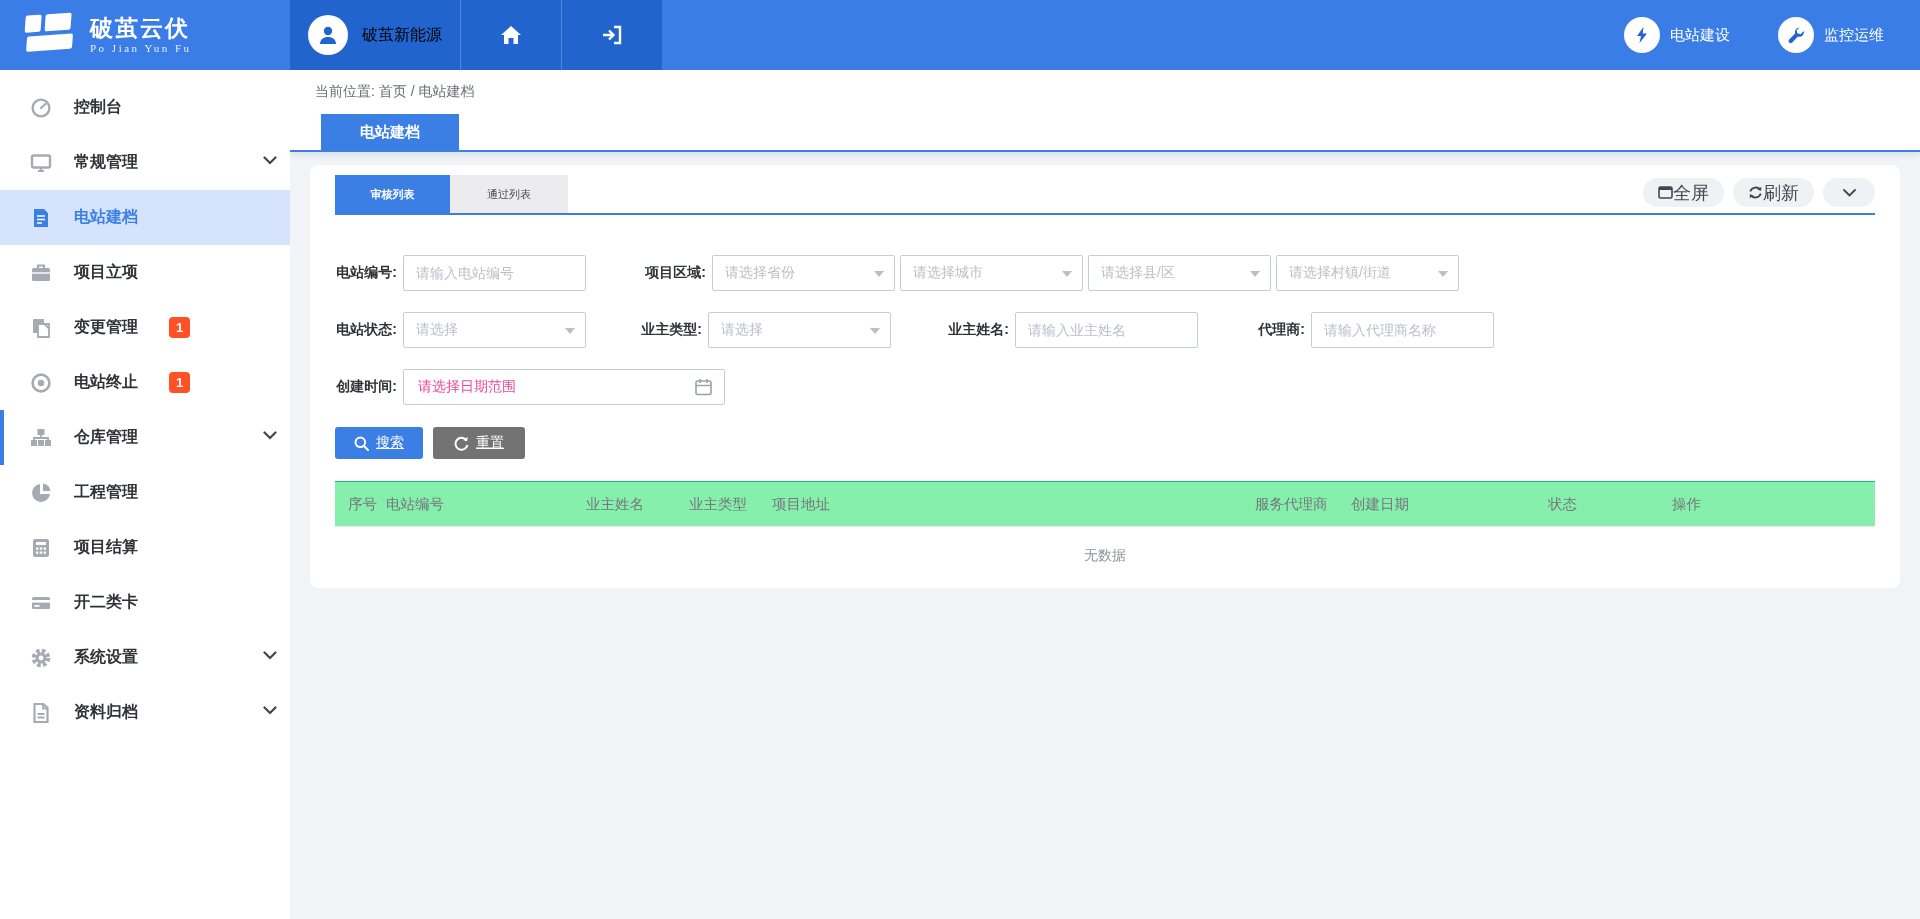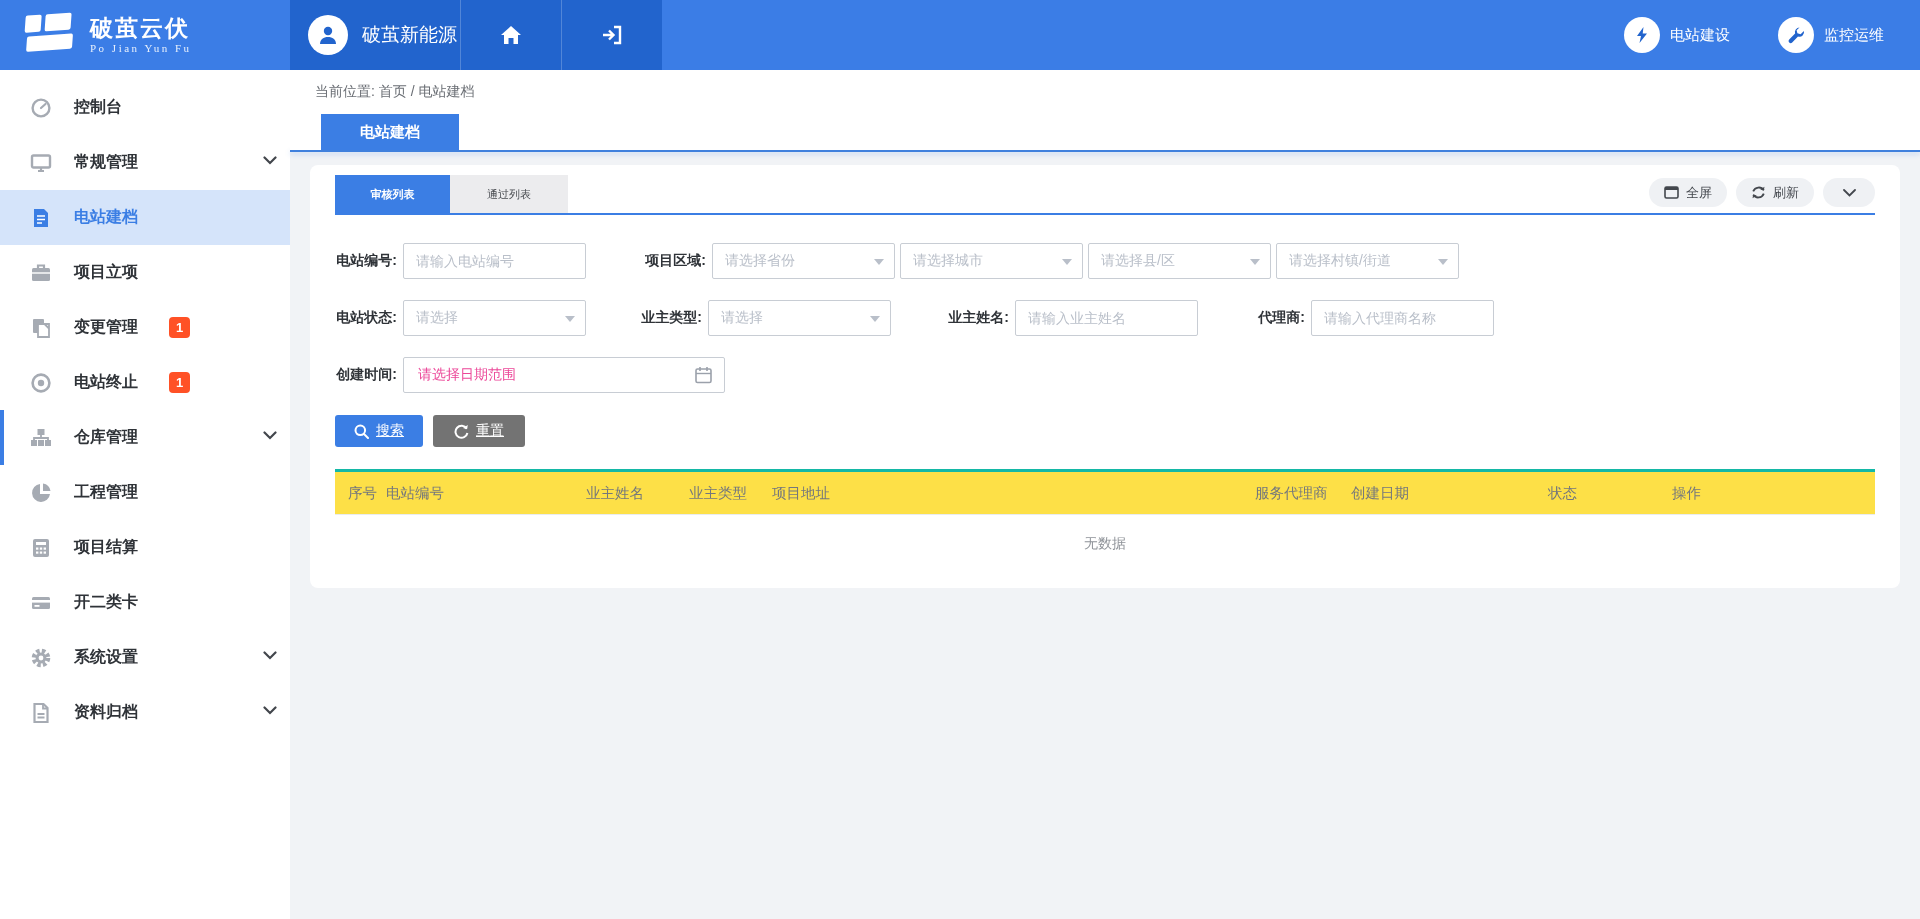--- a/index.html
+++ b/index.html
@@ -17,21 +17,21 @@
   .brand-logo .r1{display:flex;gap:4px;}
   .brand-logo .c{background:#fff;border-radius:2px;}
   .brand-logo .c1{width:16px;height:17px;transform:skewX(-8deg);}
   .brand-logo .c2{width:26px;height:17px;transform:skewX(-8deg);}
   .brand-logo .c3{width:46px;height:15px;transform:skewX(-8deg);}
   .brand-text .t{color:#fff;font-size:23px;font-weight:bold;letter-spacing:2px;line-height:26px;}
   .brand-text .s{color:#e8f0fd;font-size:11px;letter-spacing:2.5px;}
   .hd-dark{width:372px;background:var(--header-dark);display:flex;align-items:stretch;}
   .hd-user{flex:1;display:flex;align-items:center;padding-left:18px;gap:14px;}
   .avatar{width:40px;height:40px;border-radius:50%;background:#fff;display:flex;align-items:center;justify-content:center;}
-  .hd-user .name{color:#ffffff;font-size:19px;text-align:center;}
+  .hd-user .name{color:#000000;font-size:16px;text-align:center;}
   .hd-sep{width:1px;background:rgba(255,255,255,0.22);}
   .hd-btn{width:100px;display:flex;align-items:center;justify-content:center;cursor:pointer;}
   .hd-rest{flex:1;background:var(--header-blue);display:flex;align-items:center;justify-content:flex-end;gap:48px;padding-right:36px;}
   .hd-mode{display:flex;align-items:center;gap:10px;cursor:pointer;}
   .hd-mode .circ{width:36px;height:36px;border-radius:50%;background:#fff;display:flex;align-items:center;justify-content:center;}
   .hd-mode .lbl{color:#fff;font-size:15px;}
 
   
   .sidebar{position:absolute;top:70px;left:0;width:290px;height:849px;background:#fff;padding-top:10px;}
   .menu-item{position:relative;height:55px;display:flex;align-items:center;padding-left:30px;gap:22px;cursor:pointer;}
@@ -50,44 +50,44 @@
   .page-tab{position:absolute;bottom:0;left:31px;width:138px;height:36px;background:var(--primary);color:#fff;font-size:15px;font-weight:600;display:flex;align-items:center;justify-content:center;}
   .divider{height:2px;background:#3f80dd;box-shadow:0 2px 5px rgba(59,126,228,.35);}
 
   .panel{margin:13px 20px 0 20px;height:423px;background:#fff;border-radius:8px;padding:0 25px;}
   .panel-head{position:relative;height:50px;border-bottom:2px solid var(--primary);}
   .tabs{position:absolute;left:0;bottom:0;display:flex;}
   .tab{height:38px;display:flex;align-items:center;justify-content:center;font-size:11px;cursor:pointer;}
   .tab.active{width:115px;background:var(--primary);color:#fff;font-weight:600;}
   .tab.plain{width:118px;background:#ececee;color:#4a4d52;}
   .toolbar{position:absolute;right:0;top:13px;display:flex;gap:9px;}
-  .pill{height:29px;border-radius:15px;background:#eff1f4;display:flex;align-items:center;gap:7px;padding:0 15px;font-size:13px;color:#43474d;cursor:pointer;}
+  .pill{height:29px;border-radius:15px;background:#eff1f4;display:flex;align-items:center;padding:0 15px;font-size:18px;color:#43474d;cursor:pointer;}
   .pill.sm{width:52px;justify-content:center;padding:0;}
 
-  .filters{padding-top:28px;}
+  .filters{padding-top:40px;}
   .frow{display:flex;align-items:center;height:36px;margin-bottom:21px;}
   .flabel{font-size:14px;font-weight:600;color:#2f3338;text-align:right;padding-right:6px;white-space:nowrap;}
   .w68{width:68px;} .w72{width:72px;} .w82{width:82px;}
   .ctl{height:36px;border:1px solid #c8cdd4;border-radius:2px;background:#fff;}
   .inp{width:183px;padding:0 12px;font-size:14px;color:#333;outline:none;}
   .inp::placeholder{color:#b9bfc9;}
   .sel{width:183px;position:relative;display:flex;align-items:center;padding:0 26px 0 12px;cursor:pointer;}
   .sel .ph{font-size:14px;color:#b9bfc9;overflow:hidden;white-space:nowrap;}
   .caret{position:absolute;right:10px;top:15px;width:0;height:0;border-left:5px solid transparent;border-right:5px solid transparent;border-top:6px solid #b9bfc9;}
   .date{width:322px;position:relative;display:flex;align-items:center;padding:0 40px 0 14px;}
   .date .ph{font-size:14px;color:#ec4899;}
   .date .cal{position:absolute;right:12px;top:8px;}
   .ml54{margin-left:54px;} .ml50{margin-left:50px;} .ml42{margin-left:42px;} .ml45{margin-left:45px;} .ml5{margin-left:5px;}
 
   .btn-row{margin-top:22px;display:flex;gap:10px;}
   .btn{height:32px;border:none;border-radius:3px;color:#fff;font-size:14px;display:flex;align-items:center;justify-content:center;gap:7px;cursor:pointer;font-family:inherit;text-decoration:underline;}
   .btn-search{width:88px;background:var(--primary);}
   .btn-reset{width:92px;background:#737373;}
 
-  .table-head{margin-top:22px;height:46px;background:#fde047;border-top:3px solid #14b8a6;border-bottom:1px solid #e9ecef;display:flex;align-items:center;padding-left:13px;font-size:14.5px;color:#74777c;}
+  .table-head{margin-top:22px;height:46px;background:#86efac;border-top:1px solid #14b8a6;border-bottom:1px solid #e9ecef;display:flex;align-items:center;padding-left:13px;font-size:14.5px;color:#74777c;}
   .th{flex:none;white-space:nowrap;}
   .th0{width:38px;} .th1{width:200px;} .th2{width:103px;} .th3{width:83px;} .th4{width:483px;}
   .th5{width:96px;} .th6{width:197px;} .th7{width:124px;} .th8{flex:1;}
   .empty{height:58px;display:flex;align-items:center;justify-content:center;font-size:14px;color:#8f9399;font-family:Liberation Mono, monospace;}
 
   svg{display:block;}
 </style>
 </head>
 <body>
 

